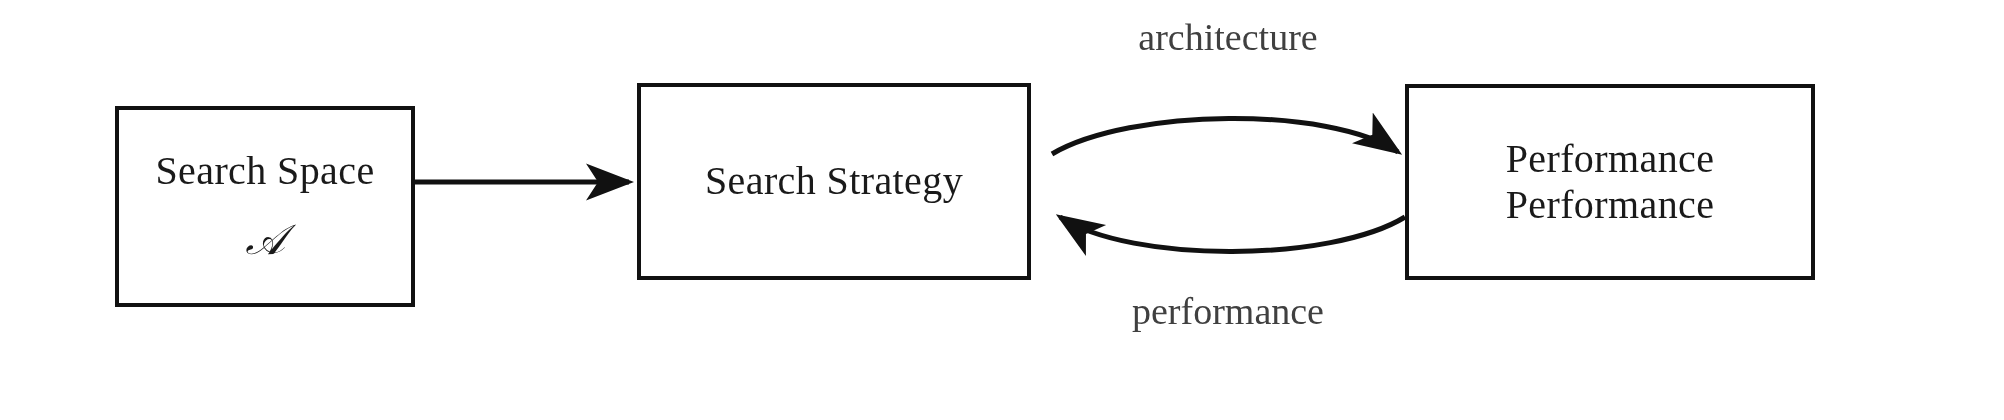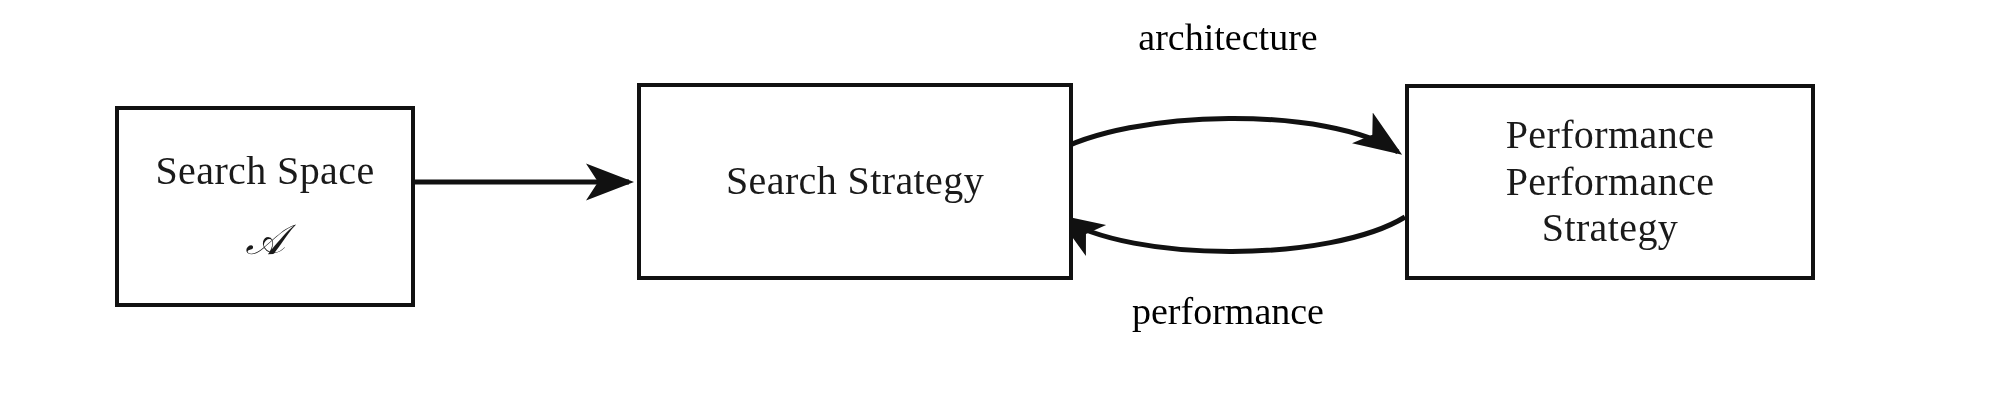--- a/index.html
+++ b/index.html
@@ -39,21 +39,21 @@
     font-style: italic;
     font-size: 40px;
     line-height: 1.16;
   }
   #box-search-space .node-line { margin-bottom: 2px; }
   #box-search-space .cal { margin-top: 20px; font-size: 42px; }
 
   .edge-label {
     position: absolute;
     text-align: center;
-    color: #000000;
+    color: #404040;
     font-family: "Liberation Serif", "DejaVu Serif", serif;
     font-size: 38px;
     line-height: 1.12;
     white-space: nowrap;
   }
   .edge-label .lbl-line { display: block; }
   .sans-a {
     font-family: "DejaVu Sans", "Liberation Sans", sans-serif;
     font-size: 36px;
   }
@@ -99,28 +99,27 @@
     <g>
       <path d="M1405,217 C1332,262 1132,264 1060,217" fill="none" stroke="#111111" stroke-width="5" marker-end="url(#ah)"></path>
     </g>
   </svg>
 
   <div class="node-box" id="box-search-space" style="left:115px; top:82px; width:300px; height:201px;margin-top:24px;">
     <div class="node-line">Search Space</div>
     <div class="cal">𝒜</div>
   </div>
 
-  <div class="node-box" id="box-search-strategy" style="left:637px; top:83px; width:436px; height:197px;">
+  <div class="node-box" id="box-search-strategy" style="left:637px; top:83px; width:394px; height:197px;">
     <div class="node-line">Search Strategy</div>
   </div>
 
   <div class="node-box" id="box-performance-estimation" style="left:1405px; top:84px; width:410px; height:196px;">
     <div class="node-line">Performance</div>
     <div class="node-line">Performance</div>
-    <div class="node-line">Strategy</div>
   </div>
 
   <div class="edge-label" id="label-top" style="left:1028px; top:16px; width:400px;">
     <span class="lbl-line">architecture</span>
   </div>
 
   <div class="edge-label" id="label-bottom" style="left:1028px; top:290px; width:400px;">
     <span class="lbl-line">performance</span>
   </div>
 

